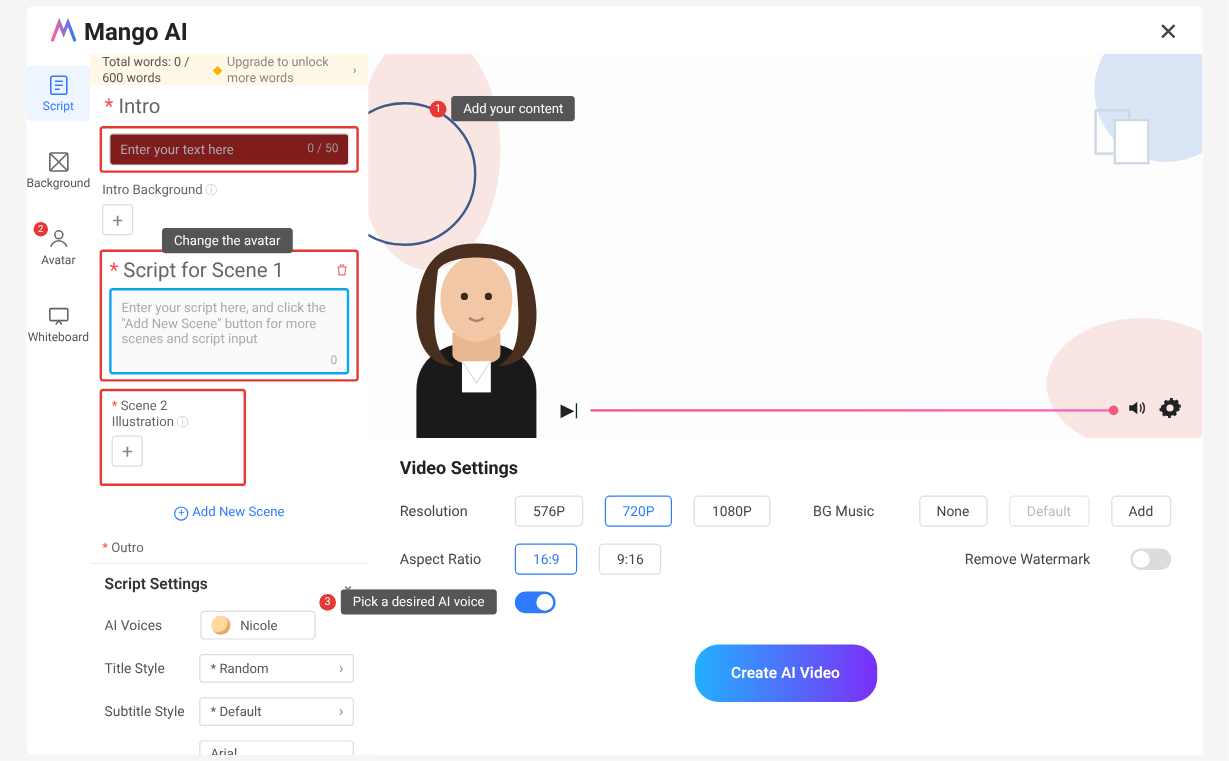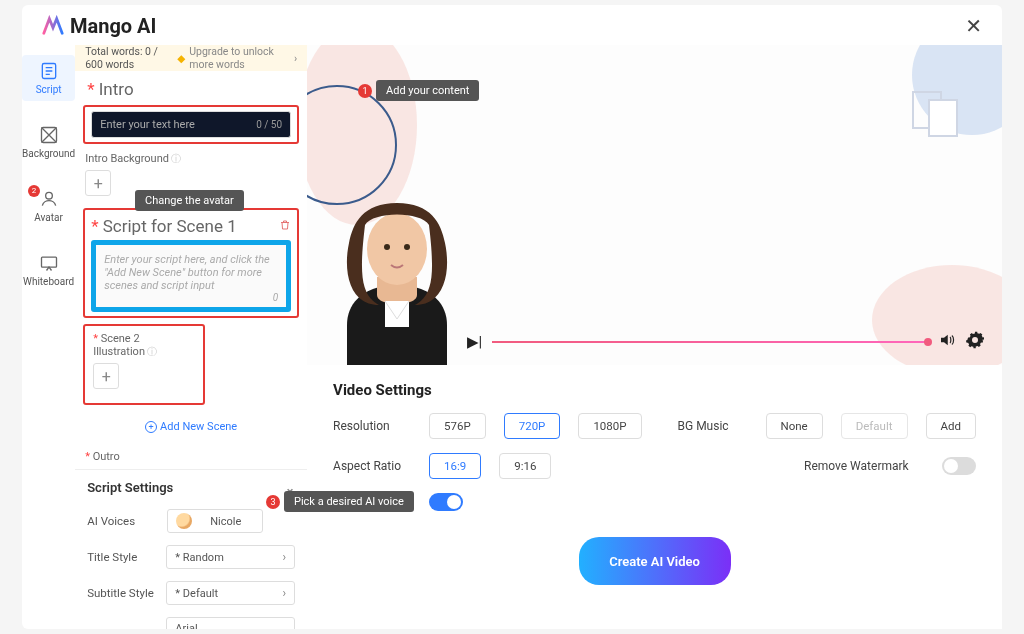--- a/index.html
+++ b/index.html
@@ -32,39 +32,39 @@
   padding: 0 10px; font-size: 10.5px; color: #555;
 }
 .topbar-right { color: #888; display:flex; align-items:center; gap:4px;}
 .diamond { color:#f5b301; }
 
 .section { padding: 6px 10px 0 10px; font-size: 11px; color: #666; }
 .req::before{ content:"* "; color:#f44; }
 
 .boxed { border:2px solid #e53935; border-radius:3px; margin:2px 8px 6px 8px; padding:4px 6px; position:relative; }
 .field-head { display:flex; align-items:center; justify-content:space-between; font-size:17px; color:#666; padding:2px 0 4px 0;}
-.input-line { border:1px solid #ddd; background:#0f172a; border-radius:3px; padding:6px 8px; font-size:11px; color:#aaa; display:flex; justify-content:space-between; align-items:center;gap:16px;}
+.input-line { border:1px solid #ddd; background:#7f1d1d; border-radius:3px; padding:6px 8px; font-size:11px; color:#aaa; display:flex; justify-content:space-between; align-items:center;gap:16px;}
 .counter { color:#999; font-size:10px;}
-.textarea { border:5px solid #0ea5e9; background:#fafafa; border-radius:3px; padding:8px; font-size:11px; color:#aaa; height:72px; position:relative;font-style:italic;}
+.textarea { border:2px solid #0ea5e9; background:#fafafa; border-radius:3px; padding:8px; font-size:11px; color:#aaa; height:72px; position:relative;}
 .textarea .tcount{ position:absolute; right:8px; bottom:4px; font-size:10px; color:#aaa;}
 .trash{ color:#e57373; font-size:12px; cursor:pointer;}
 .add-btn { width:26px; height:26px; border:1px solid #ddd; border-radius:3px; display:flex; align-items:center; justify-content:center; font-size:16px; color:#888; cursor:pointer; background:#fff; margin:4px 0;}
 .illus-box { border:2px solid #e53935; border-radius:3px; margin: 0 8px 6px 8px; padding:6px 8px 10px 8px; width:122px; }
 .info-dot{ color:#ccc; font-size:10px; margin-left:2px;}
 
 .add-scene { text-align:center; padding:4px 0 10px 0;}
 .add-scene-link{ color:#2f7bff; font-size:11px; cursor:pointer;}
 .plus-circle{ display:inline-flex; width:12px;height:12px;border:1px solid #2f7bff; border-radius:50%; align-items:center; justify-content:center; font-size:9px; margin-right:3px; color:#2f7bff;}
 
 .settings-head { display:flex; align-items:center; justify-content:space-between; padding:10px 12px 8px 12px; font-size:13px; font-weight:600; color:#333; border-top:1px solid #eee;}
 .chev{ color:#888; font-size:12px;}
 .setting-row { display:flex; align-items:center; padding:6px 12px; gap:10px; font-size:11.5px; color:#555;}
 .setting-row .label{ width:70px; }
 .select{ border:1px solid #ddd; border-radius:3px; padding:4px 8px; width:130px; display:flex; align-items:center; justify-content:space-between; font-size:11px; color:#555; cursor:pointer; background:#fff;gap:46px;}
-.voice-chip{ display:flex; align-items:center; gap:18px; border:1px solid #ddd; border-radius:3px; padding:3px 8px; width:96px; font-size:11px; cursor:pointer;}
+.voice-chip{ display:flex; align-items:center; gap:8px; border:1px solid #ddd; border-radius:3px; padding:3px 8px; width:96px; font-size:11px; cursor:pointer;}
 .voice-avatar{ width:16px;height:16px;border-radius:50%;background:radial-gradient(circle at 35% 35%, #ffd9a0 0 50%, #e8a864 60% 100%);}
 
 .tooltip-dark{ background:#555; color:#fff; font-size:11px; padding:4px 10px; border-radius:3px; white-space:nowrap;}
 .badge-num{ width:14px;height:14px;background:#e53935;color:#fff;border-radius:50%;font-size:9px;display:flex;align-items:center;justify-content:center;}
 
 
 .preview { flex:1; display:flex; flex-direction:column; background:#fff; }
 .canvas { position:relative; height:320px; background:#fdfdfd; overflow:hidden; }
 .blob-left{ position:absolute; top:-20px; left:-10px; width:120px; height:200px; border-radius:50%; background:#f7d7d2; opacity:.6;}
 .blob-left2{ position:absolute; top:40px; left:-30px; width:120px; height:120px; border-radius:50%; border:2px solid #3b5b8c; background:transparent;}

